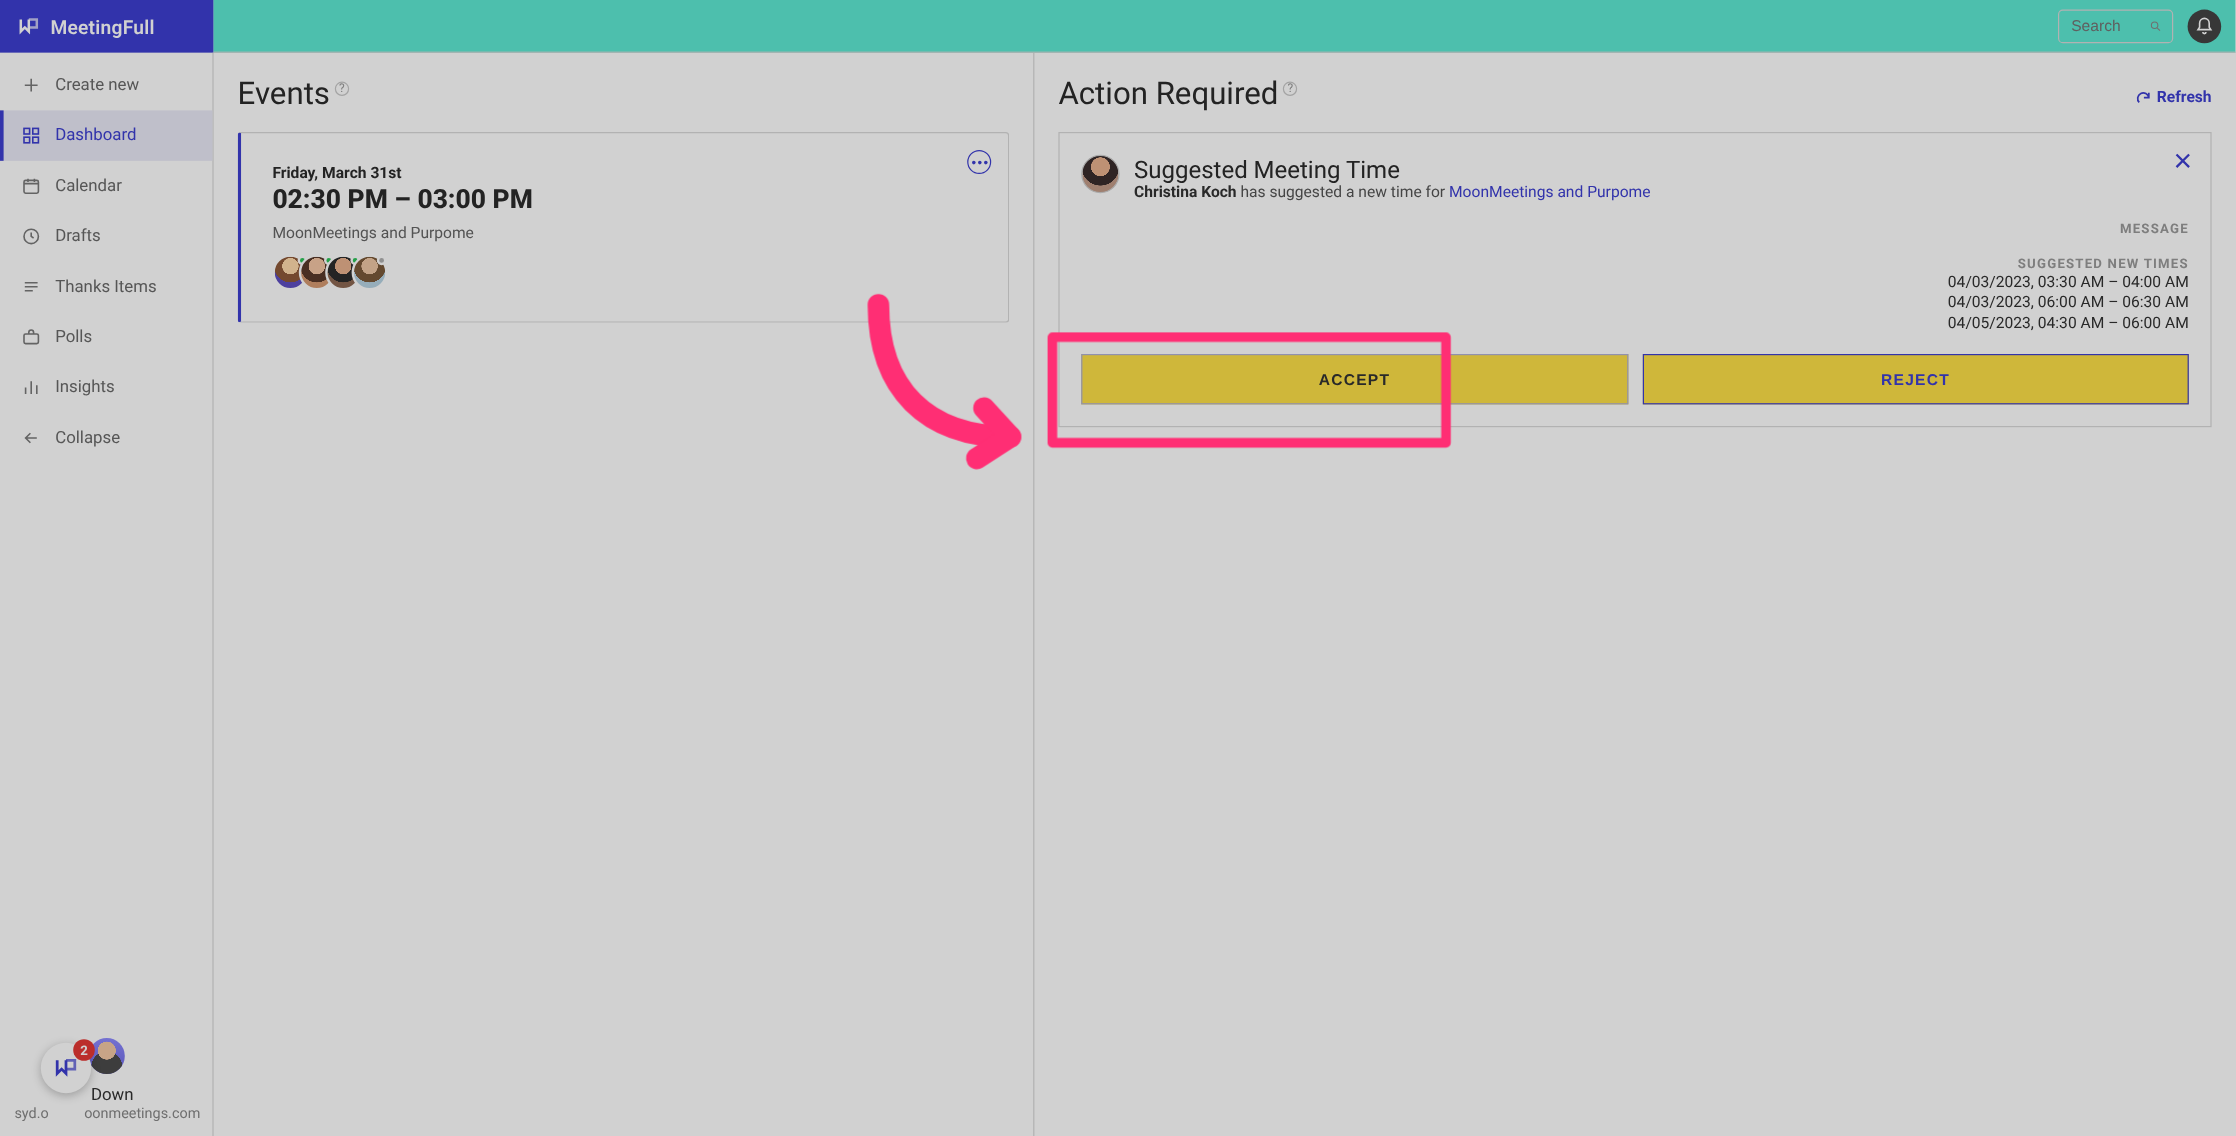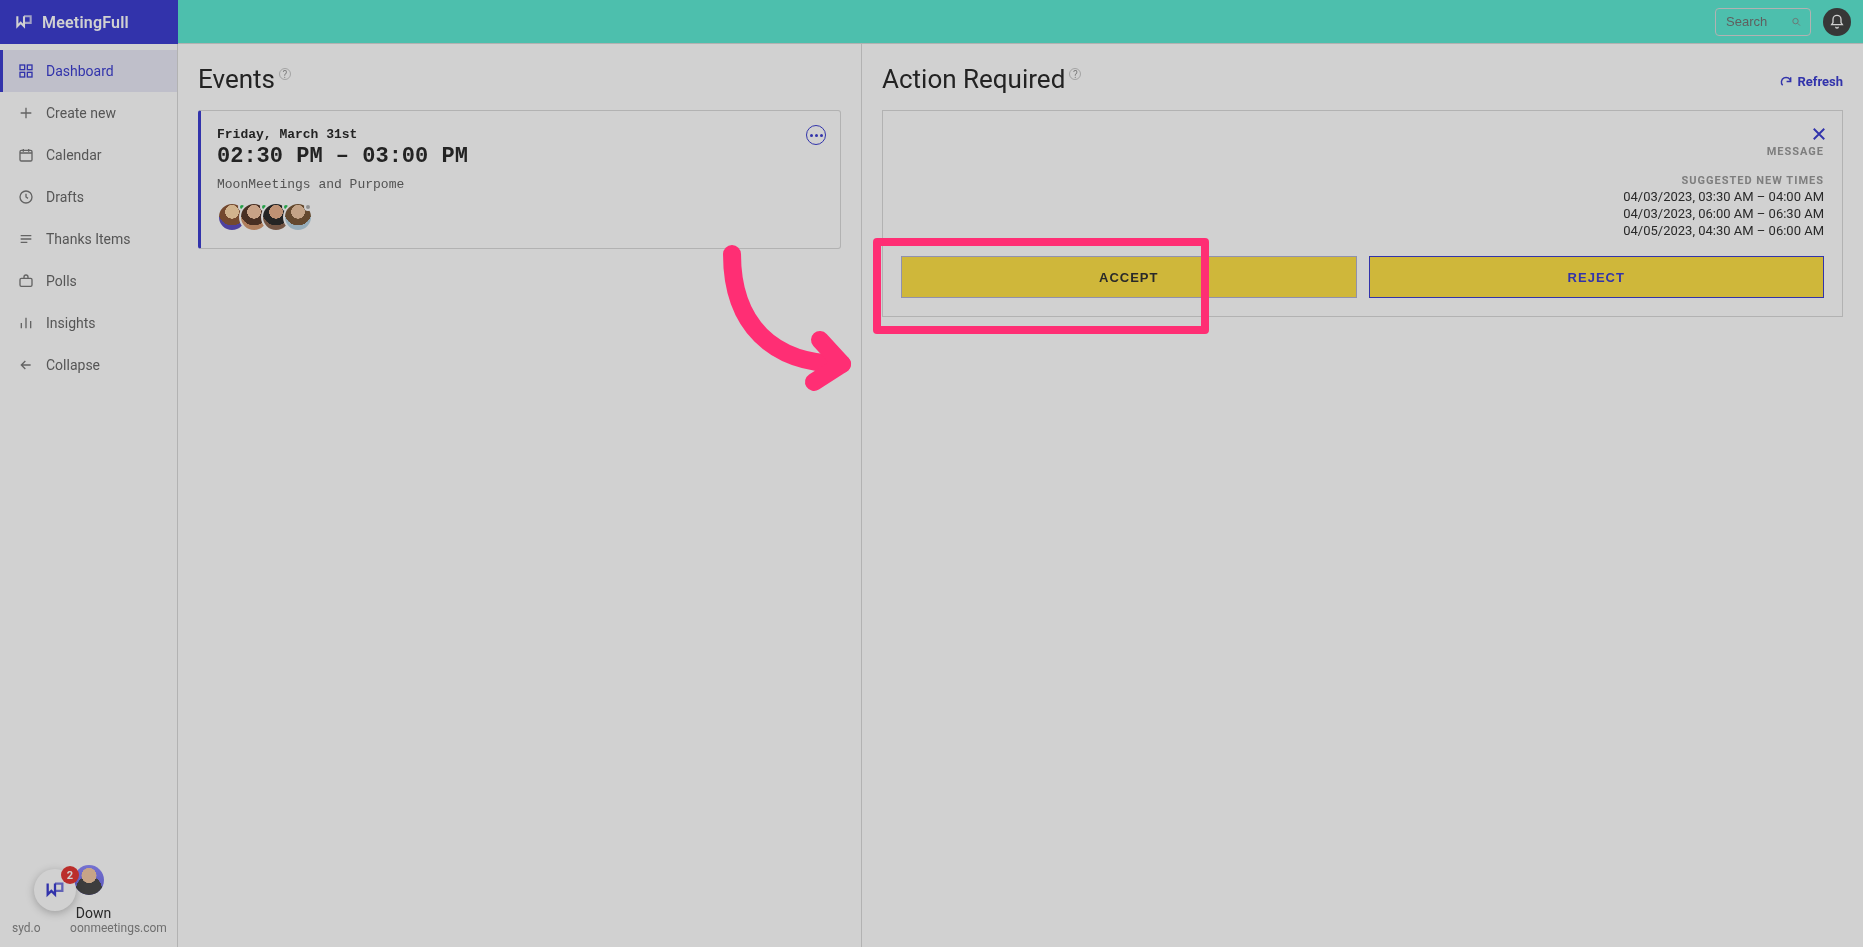--- a/index.html
+++ b/index.html
@@ -185,23 +185,22 @@
     gap: 4px;
     cursor: pointer;
     margin-top: 10px;
   }
 
   
   .event-card {
     border: 1px solid var(--border);
     border-left: 3px solid var(--blue);
     border-radius: 3px;
-    padding: 16px;
+    padding: 26px;
     position: relative;
-    font-family: Liberation Mono, monospace;
   }
   .event-date { font-size: 13px; font-weight: 700; }
   .event-time { font-size: 22px; font-weight: 800; margin: 2px 0 8px; }
   .event-sub { font-size: 13px; color: #666; margin-bottom: 10px; }
   .event-more {
     position: absolute; top: 14px; right: 14px;
     width: 20px; height: 20px;
     border: 1px solid var(--blue);
     border-radius: 50%;
     display: flex;
@@ -332,35 +331,35 @@
     </div>
     <div class="bell">
       <svg width="16" height="16" viewBox="0 0 24 24" fill="none" stroke-width="2">
         <path d="M6 8a6 6 0 1112 0v5l2 3H4l2-3V8z"></path>
           <path d="M10 19a2 2 0 004 0"></path>
       </svg>
     </div>
   </div>
 
   <nav class="sidebar">
+    <div class="sidebar-item">
+      <svg width="16" height="16" viewBox="0 0 24 24" fill="none" stroke-width="2">
+          <path d="M12 4v16M4 12h16"></path>
+        </svg>
+      <span>Create new</span>
+    </div>
+
     <div class="sidebar-item active">
       <svg width="16" height="16" viewBox="0 0 24 24" fill="none" stroke-width="2">
           <rect x="3" y="3" width="7" height="7"></rect>
           <rect x="14" y="3" width="7" height="7"></rect>
           <rect x="3" y="14" width="7" height="7"></rect>
           <rect x="14" y="14" width="7" height="7"></rect>
         </svg>
       <span>Dashboard</span>
-    </div>
-
-    <div class="sidebar-item">
-      <svg width="16" height="16" viewBox="0 0 24 24" fill="none" stroke-width="2">
-          <path d="M12 4v16M4 12h16"></path>
-        </svg>
-      <span>Create new</span>
     </div>
     <div class="sidebar-item">
       <svg width="16" height="16" viewBox="0 0 24 24" fill="none" stroke-width="2">
           <rect x="3" y="5" width="18" height="16" rx="2"></rect>
           <path d="M3 9h18M8 3v4M16 3v4"></path>
         </svg>
       <span>Calendar</span>
     </div>
     <div class="sidebar-item">
       <svg width="16" height="16" viewBox="0 0 24 24" fill="none" stroke-width="2">
@@ -460,20 +459,29 @@
             </svg>
           <span>Refresh</span>
         </span>
       </div>
 
       <div class="action-card" style="position:relative">
         <svg class="action-close" viewBox="0 0 24 24" fill="none" stroke="#3d3fd1" stroke-width="2.5">
             <path d="M5 5l14 14M19 5L5 19"></path>
           </svg>
 
+        <div class="action-top">
+          <div class="proposer-av"></div>
+          <div>
+            <div class="action-title">Suggested Meeting Time</div>
+            <div class="action-sub">
+              <span class="bold">Christina Koch</span><span> has suggested a new time for </span><a class="link">MoonMeetings and Purpome</a>
+            </div>
+          </div>
+        </div>
 
         <div class="right-aligned">
           <div class="label-sm">MESSAGE</div>
         </div>
 
         <div class="right-aligned">
           <div class="label-sm">SUGGESTED NEW TIMES</div>
           <div class="times-list">
             <div>04/03/2023, 03:30 AM – 04:00 AM</div>
             <div>04/03/2023, 06:00 AM – 06:30 AM</div>

